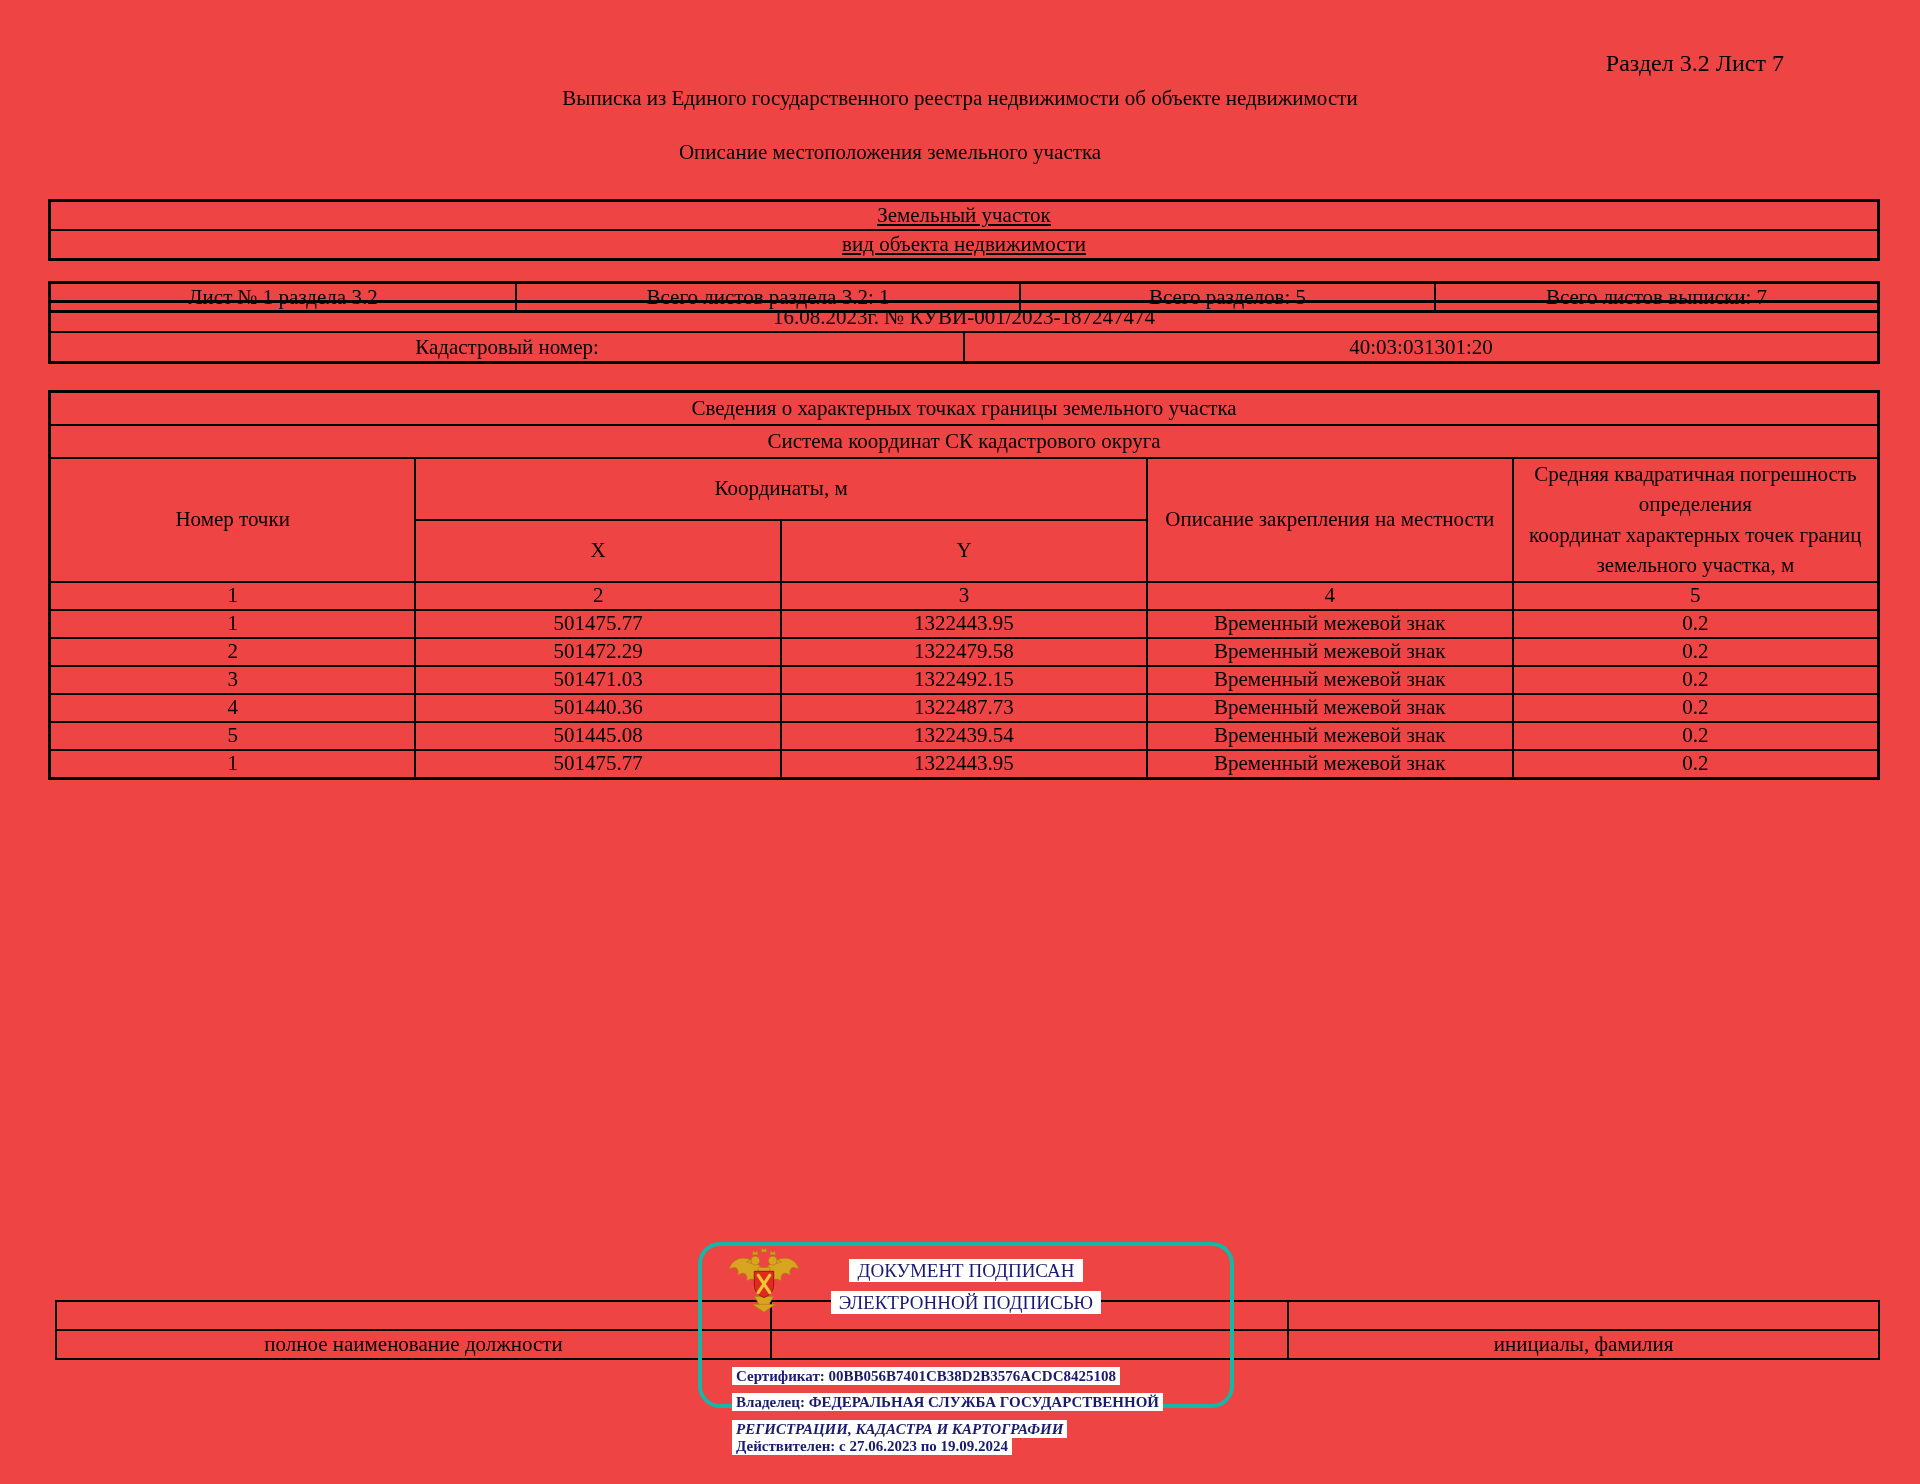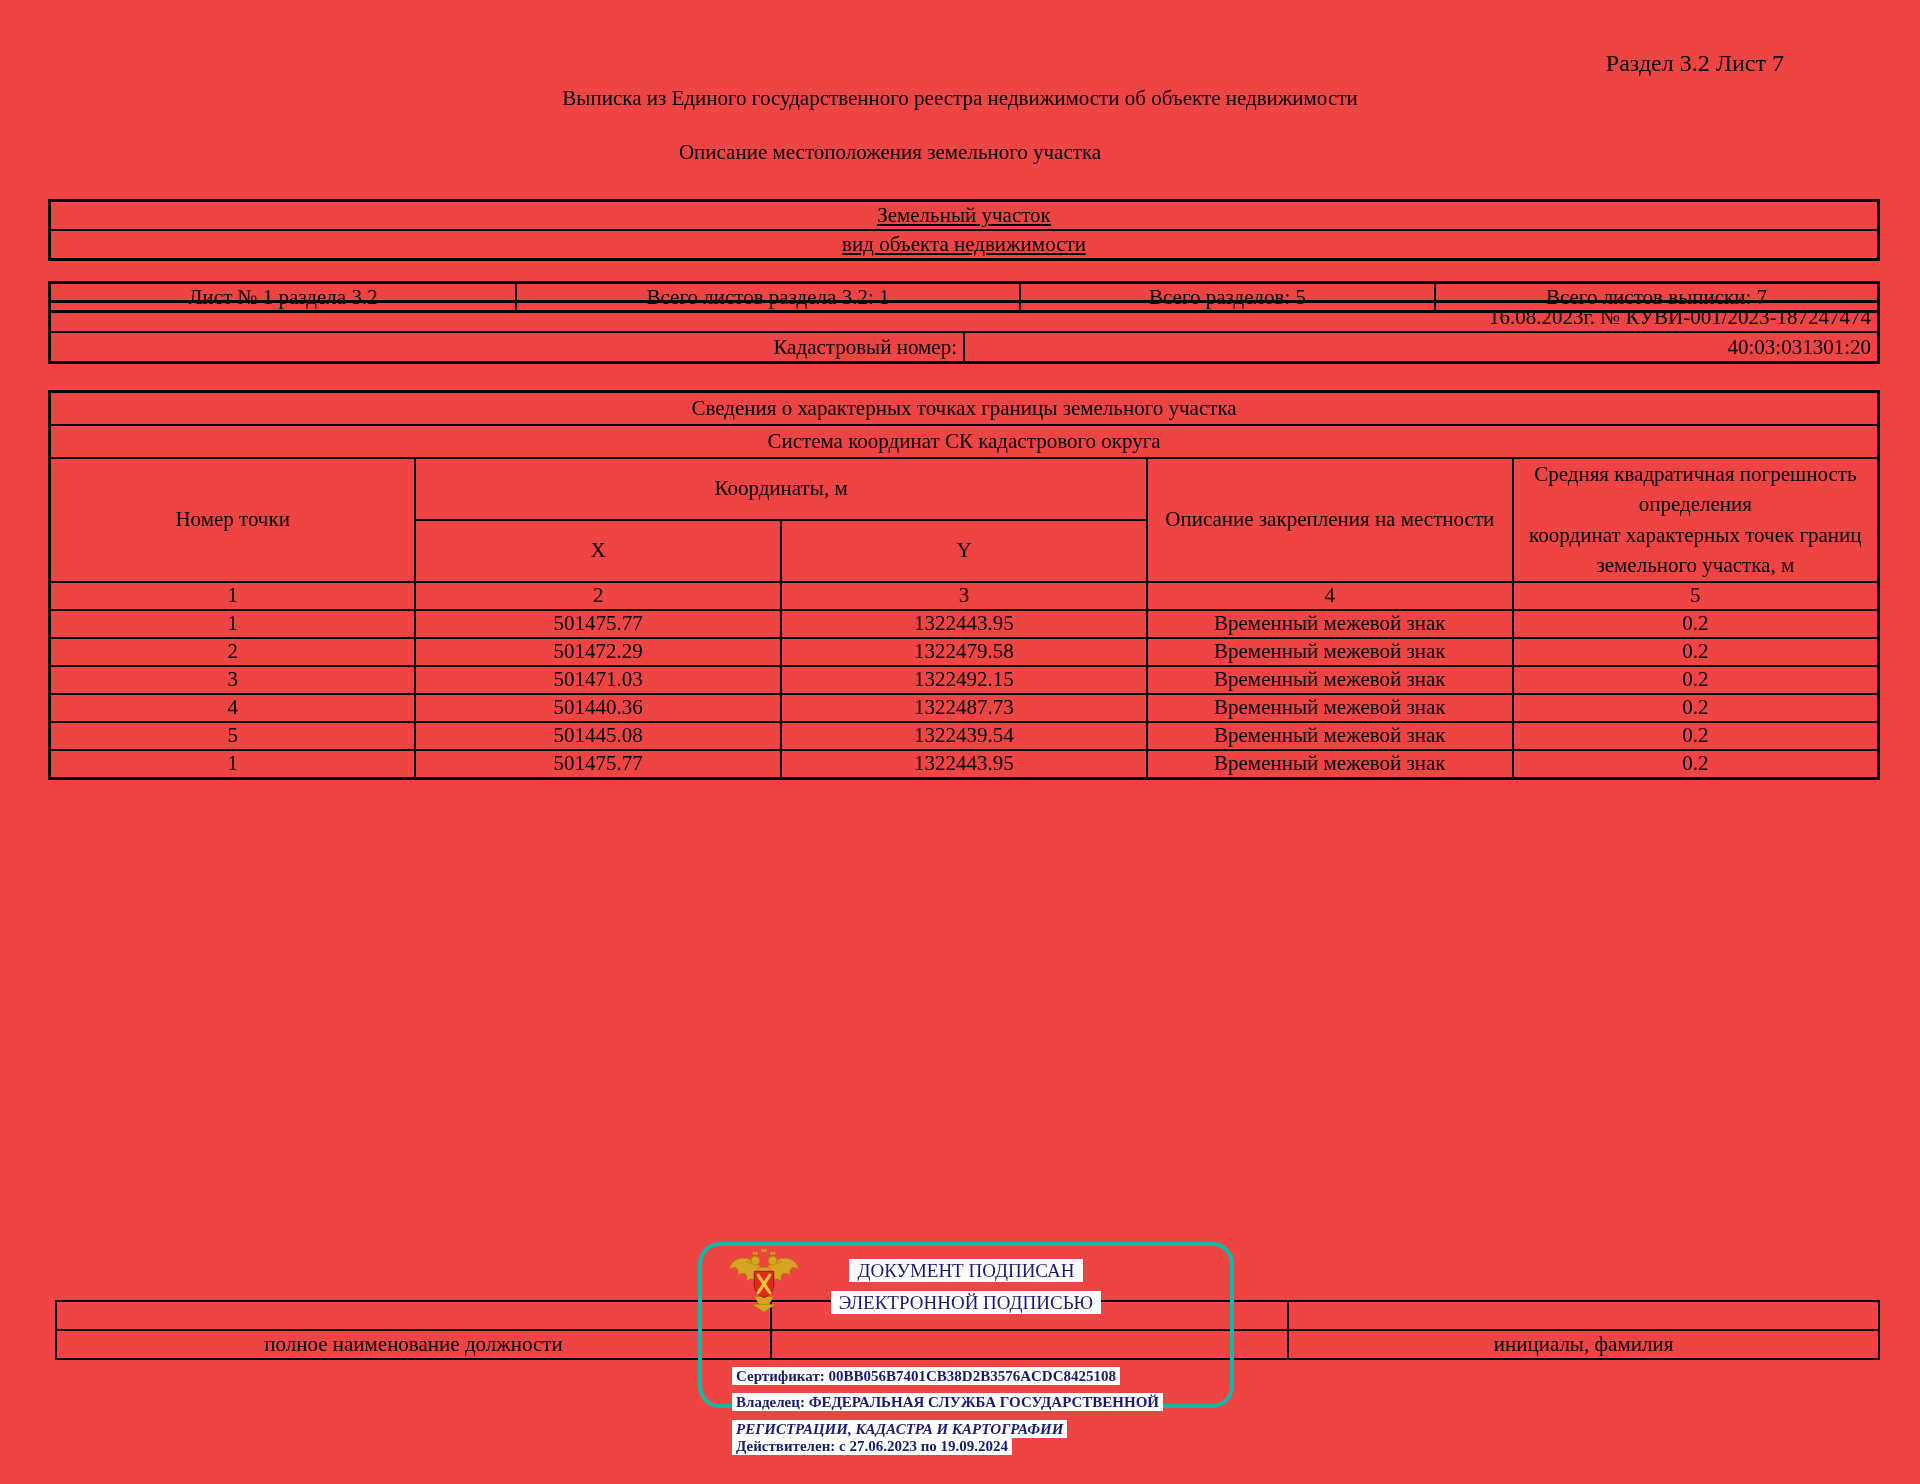--- a/index.html
+++ b/index.html
@@ -10,21 +10,21 @@
   #page{position:absolute;inset:0;width:1920px;height:1484px;background:#ef4444;overflow:hidden;padding-left:16px;}
 
   .section-sheet{position:absolute;top:50px;right:152px;font-size:24px;}
   .doc-title{position:absolute;top:86px;left:0;width:1920px;text-align:center;font-size:21px;}
   .doc-subtitle{position:absolute;top:140px;left:0;width:1780px;text-align:center;font-size:21px;}
 
   table{border-collapse:collapse;table-layout:fixed;}
   td{border:2px solid #000;font-size:21px;overflow:hidden;padding:0 6px;vertical-align:middle;}
   .tbl{position:absolute;left:48px;width:1832px;border:3px solid #000;}
   .c{text-align:center;}
-  .l{text-align:right;}
+  .l{text-align:center;}
 
   
   #object-table{top:199px;text-decoration:underline;}
   #object-table td{height:27px;}
 
   
   #sheet-table{top:257px;margin-top:24px;}
   #sheet-table td{height:26px;}
 
   

